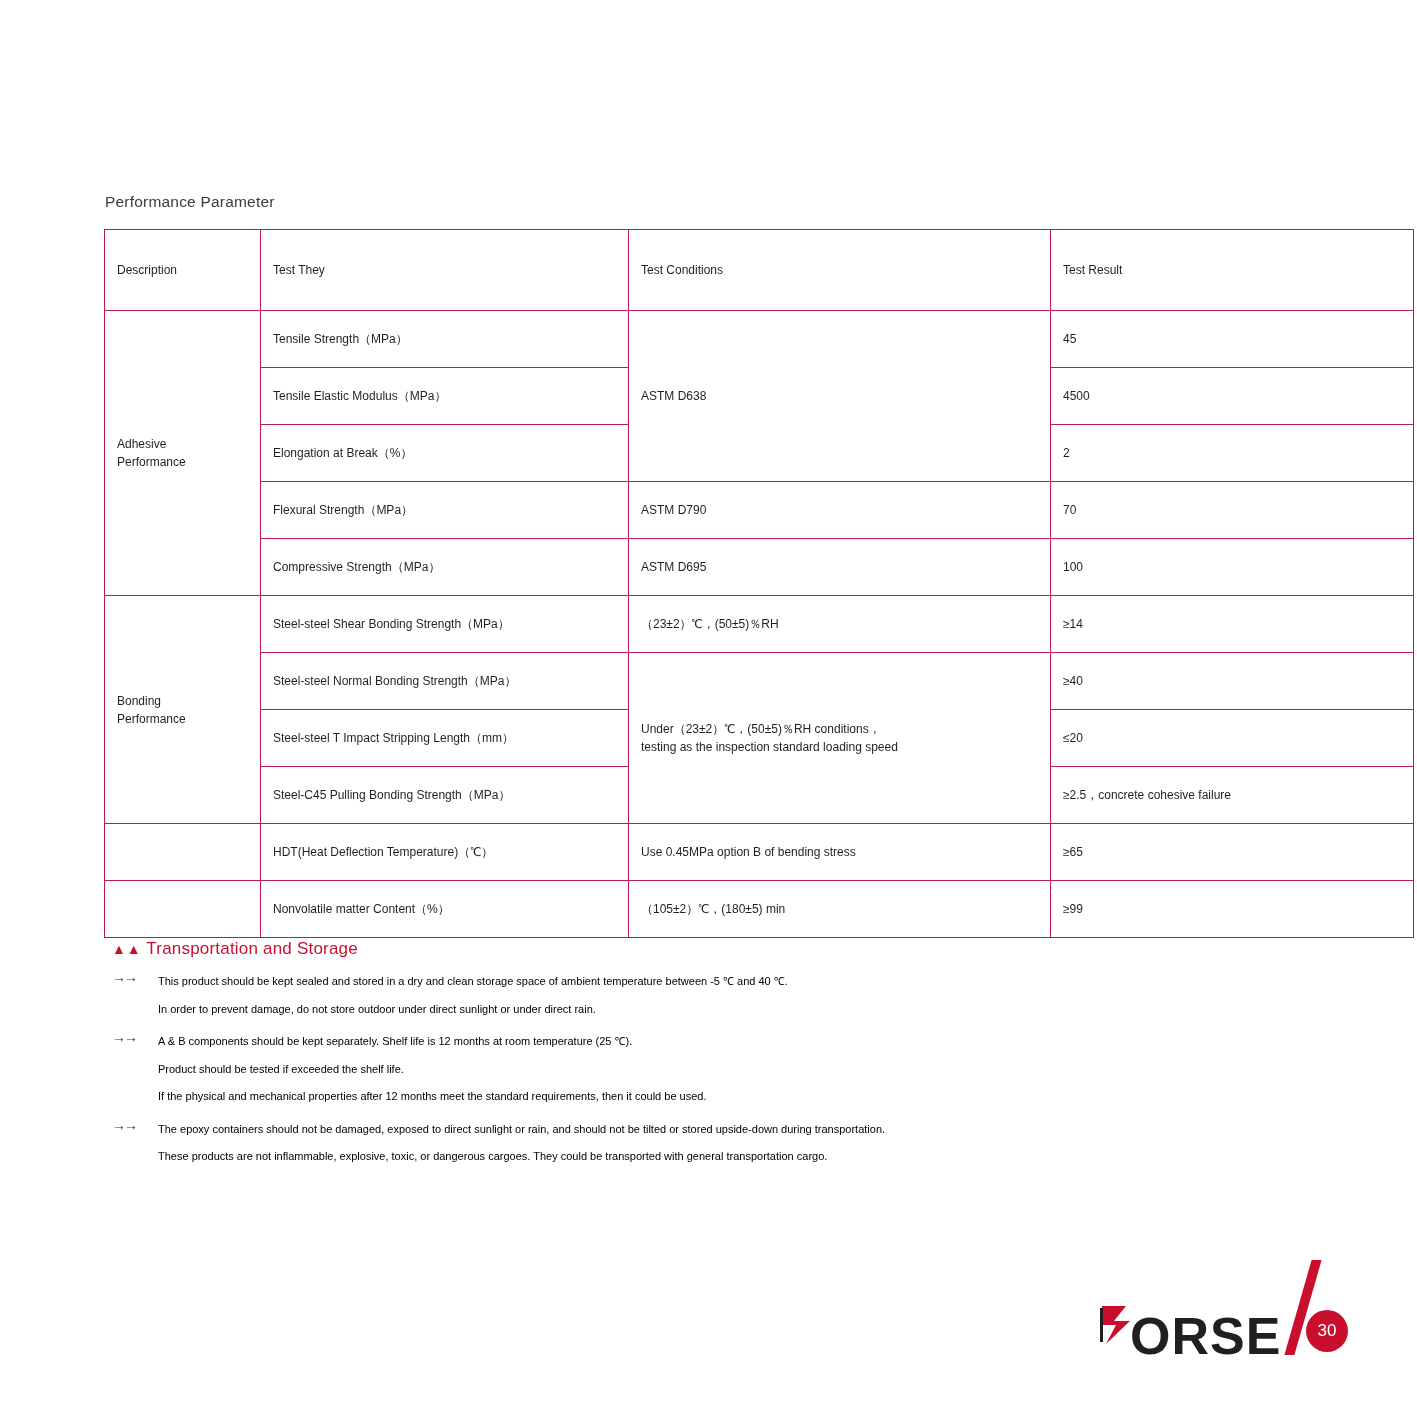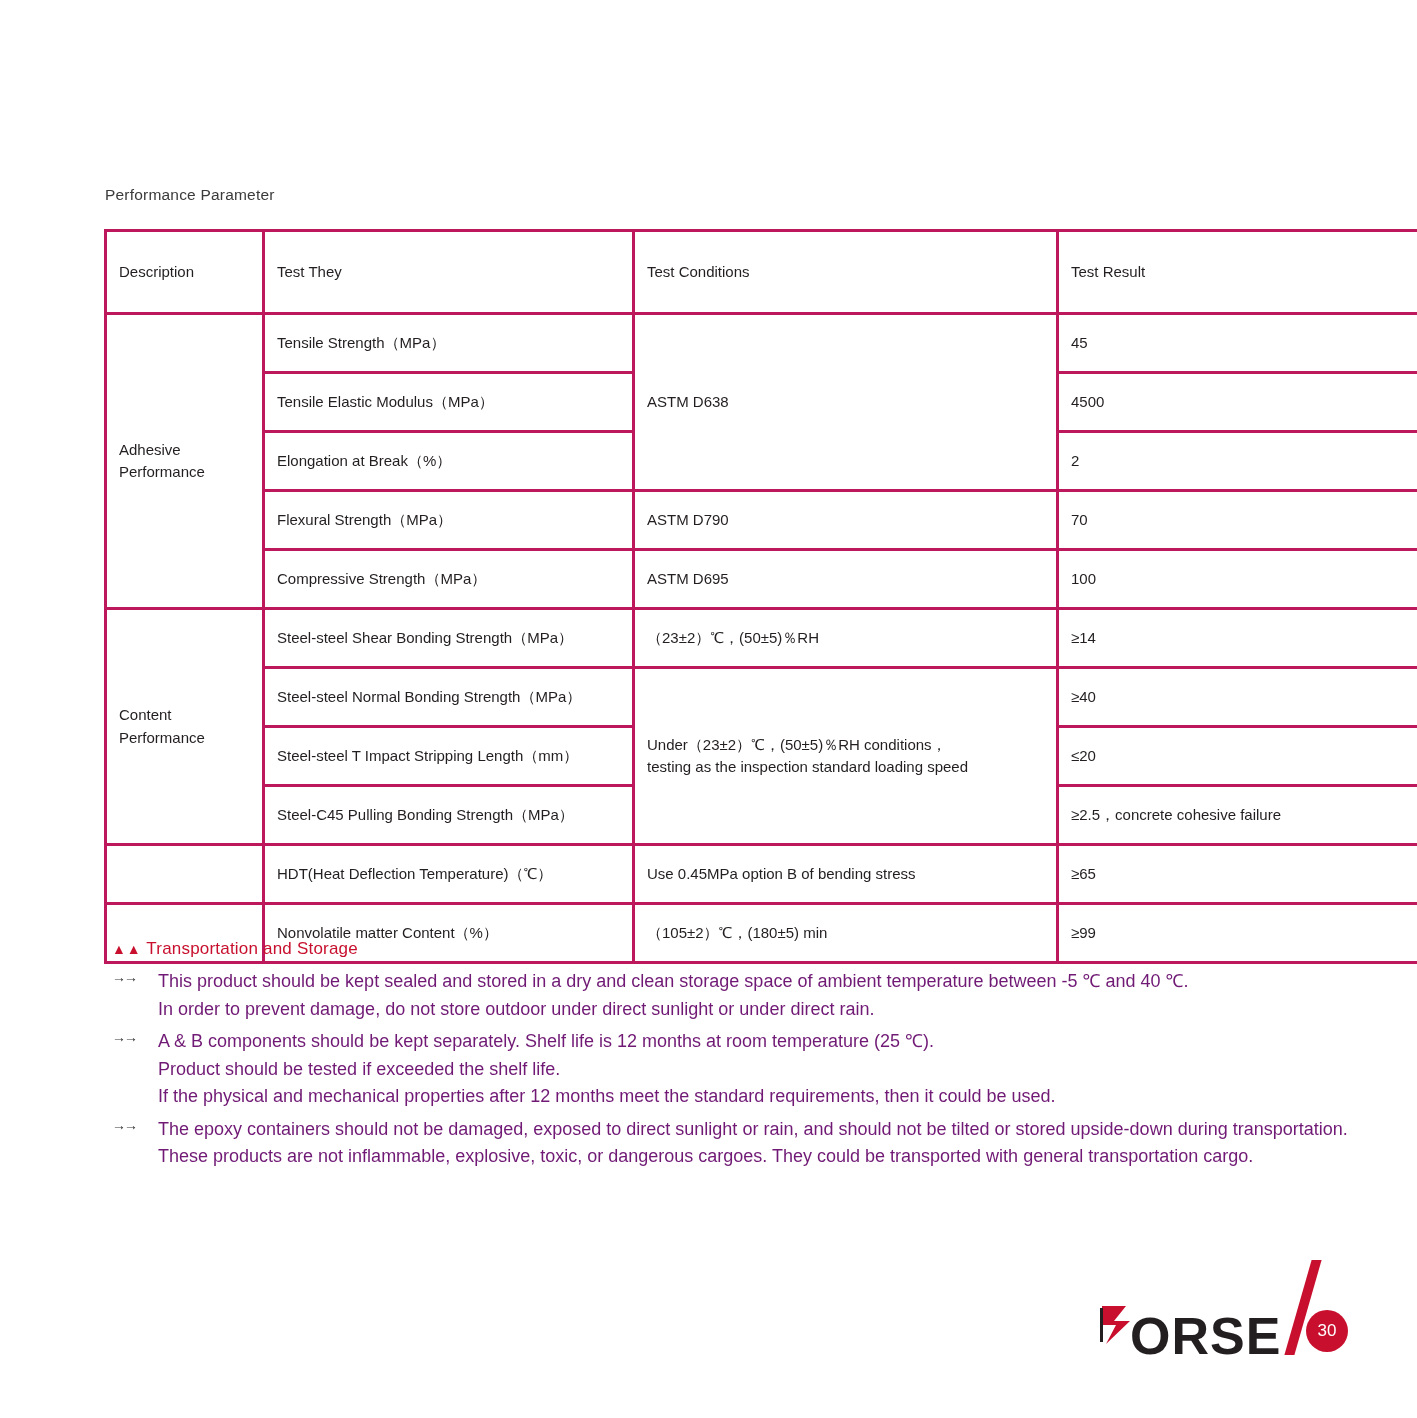--- a/index.html
+++ b/index.html
@@ -16,36 +16,36 @@
     overflow: hidden;
   }
   .page {
     position: relative;
     width: 1417px;
     height: 1418px;
   }
   .section-title {
     position: absolute;
     left: 105px;
-    top: 186px;
+    top: 193px;
     font-size: 15.5px;
     color: #3b3b3b;
     letter-spacing: 0.2px;
   }
   table.perf {
     position: absolute;
     left: 104px;
     top: 229px;
     width: 1209px;
     border-collapse: collapse;
     table-layout: fixed;
   }
   table.perf td {
-    border: 3px solid #be185d;
-    font-size: 15px;
+    border: 1px solid #be185d;
+    font-size: 12px;
     color: #231f20;
     padding: 0 12px;
     vertical-align: middle;
     line-height: 1.5;
   }
   td.col-desc { width: 131px; text-align: left; padding-left: 18px; }
   td.col-item { width: 343px; padding-left: 14px; }
   td.col-cond { width: 397px; padding-left: 14px; }
   td.col-res  { width: 338px; padding-left: 14px; }
 
@@ -86,22 +86,22 @@
     left: 0;
     top: 1px;
     color: #333;
     font-size: 14px;
     letter-spacing: -2px;
   }
   .ts-lines {
     margin-left: 46px;
   }
   .ts-line {
-    font-size: 18px;
-    color: #701a75;
+    font-size: 11px;
+    color: #000000;
     line-height: 27.5px;
     white-space: nowrap;
   }
 
   
   .logo {
     position: absolute;
     left: 1100px;
     top: 1262px;
     width: 260px;
@@ -187,21 +187,21 @@
         <td class="col-res">70</td>
       </tr>
       <tr class="r">
         <td class="col-item">Compressive Strength（MPa）</td>
         <td class="col-cond">ASTM D695</td>
         <td class="col-res">100</td>
       </tr>
 
       <tr class="r">
         <td class="col-desc desc-cell" rowspan="4">
-          <div>Content</div>
+          <div>Bonding</div>
           <div>Performance</div>
         </td>
         <td class="col-item">Steel-steel Shear Bonding Strength（MPa）</td>
         <td class="col-cond">（23±2）℃，(50±5)％RH</td>
         <td class="col-res">≥14</td>
       </tr>
       <tr class="r">
         <td class="col-item">Steel-steel Normal Bonding Strength（MPa）</td>
         <td class="col-cond cond-multiline" rowspan="3">
           <div>Under（23±2）℃，(50±5)％RH conditions，</div>

